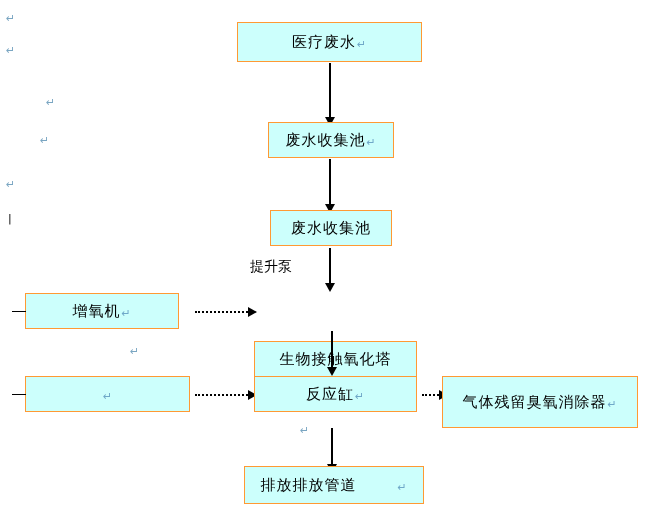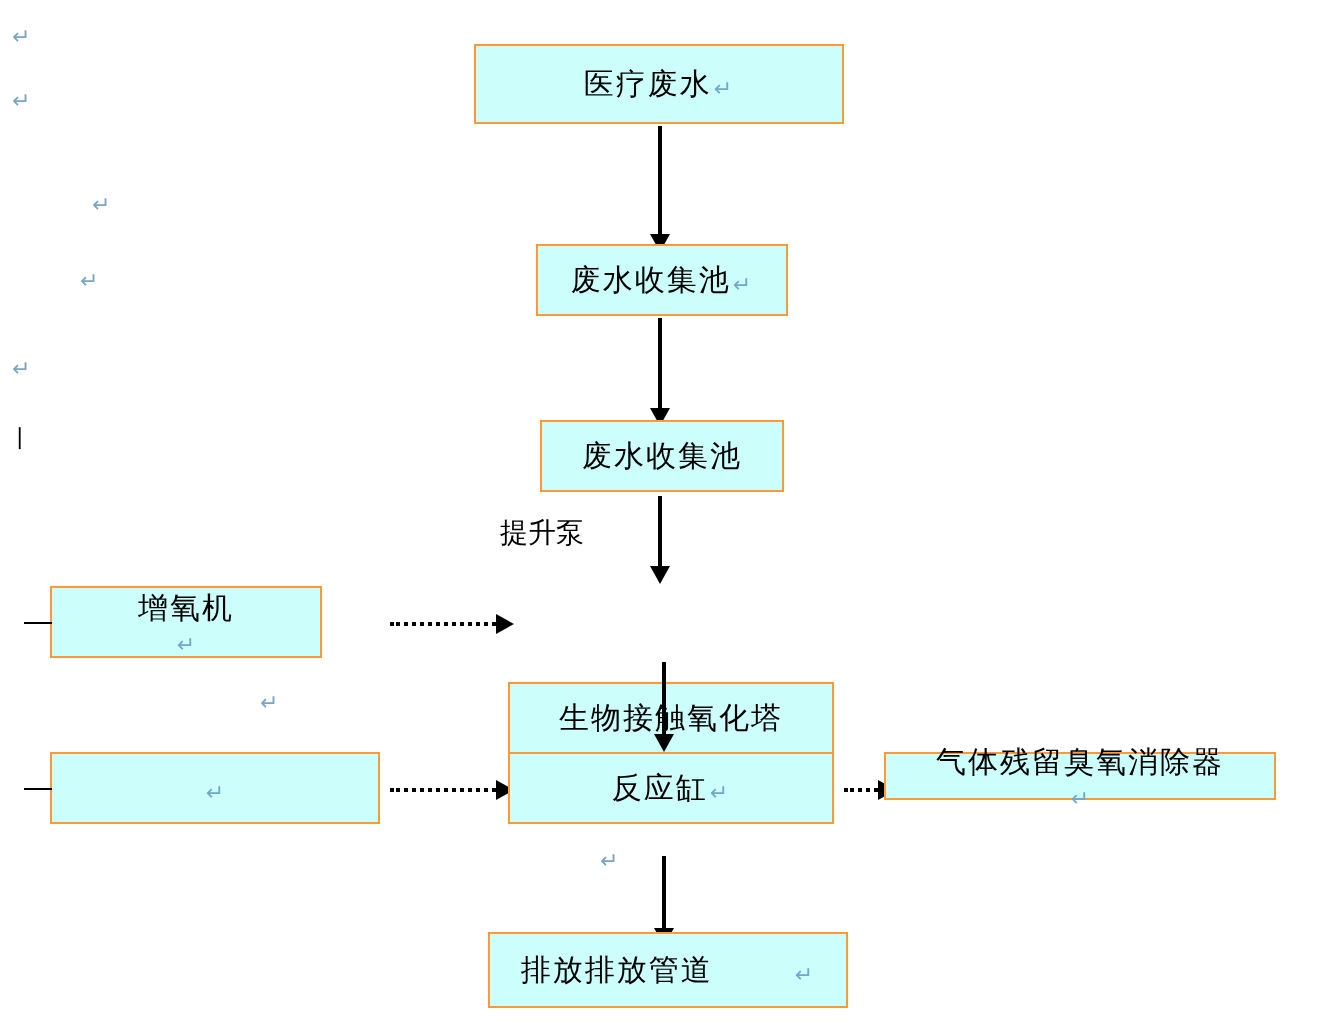--- a/index.html
+++ b/index.html
@@ -119,21 +119,21 @@
   <div class="arrow-v" style="left:329px; top:159px; height:46px;"></div>
 
   <div class="node" style="left:270px; top:210px; width:122px; height:36px;">
     <span>废水收集池</span>
   </div>
 
   <div class="plain-label" style="left:250px; top:258px;text-align:right;">提升泵</div>
 
   <div class="arrow-v" style="left:329px; top:248px; height:36px;"></div>
 
-  <div class="node" style="left:25px; top:293px; width:136px; height:36px;flex-direction:column;">
+  <div class="node" style="left:25px; top:293px; width:154px; height:36px;">
     <span>增氧机</span>
       <span class="pilcrow">↵</span>
   </div>
   <div class="stub" style="left:12px; top:311px; width:14px;"></div>
 
   <div class="arrow-h" style="left:195px; top:311px; width:53px;"></div>
 
   <div class="node" style="left:254px; top:293px; width:163px; height:36px;margin-top:48px;">
     <span>生物接触氧化塔</span>
   </div>
@@ -147,21 +147,21 @@
 
   <div class="arrow-h" style="left:195px; top:394px; width:53px;"></div>
 
   <div class="node" style="left:254px; top:376px; width:163px; height:36px;">
     <span>反应缸</span>
       <span class="pilcrow">↵</span>
   </div>
 
   <div class="arrow-h" style="left:422px; top:394px; width:17px;"></div>
 
-  <div class="node" style="left:442px; top:376px; width:196px; height:24px;flex-direction:column;">
+  <div class="node" style="left:442px; top:376px; width:196px; height:52px;">
     <span>气体残留臭氧消除器</span>
       <span class="pilcrow">↵</span>
   </div>
 
   <div class="arrow-v" style="left:331px; top:428px; height:37px;"></div>
 
   <div class="node" style="left:244px; top:466px; width:180px; height:38px;gap:40px;">
     <span>排放排放管道</span>
       <span class="pilcrow">↵</span>
   </div>

